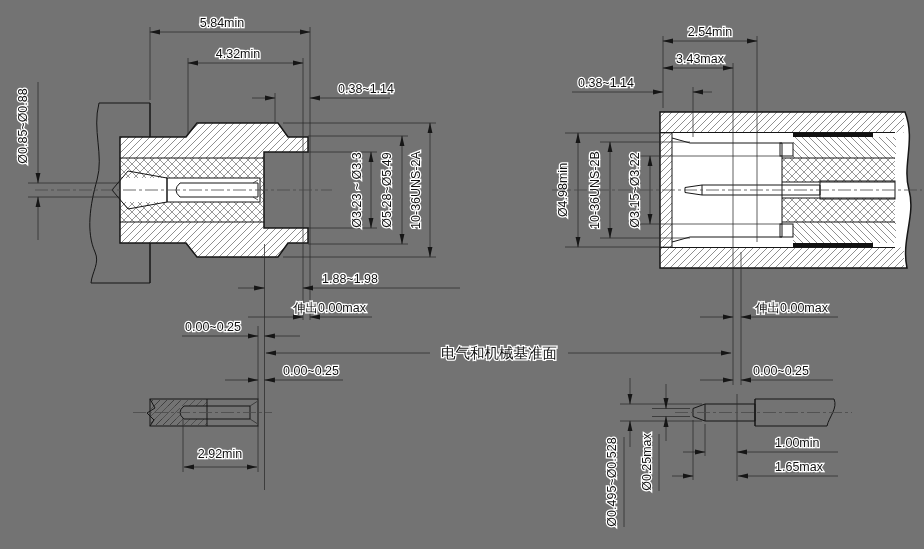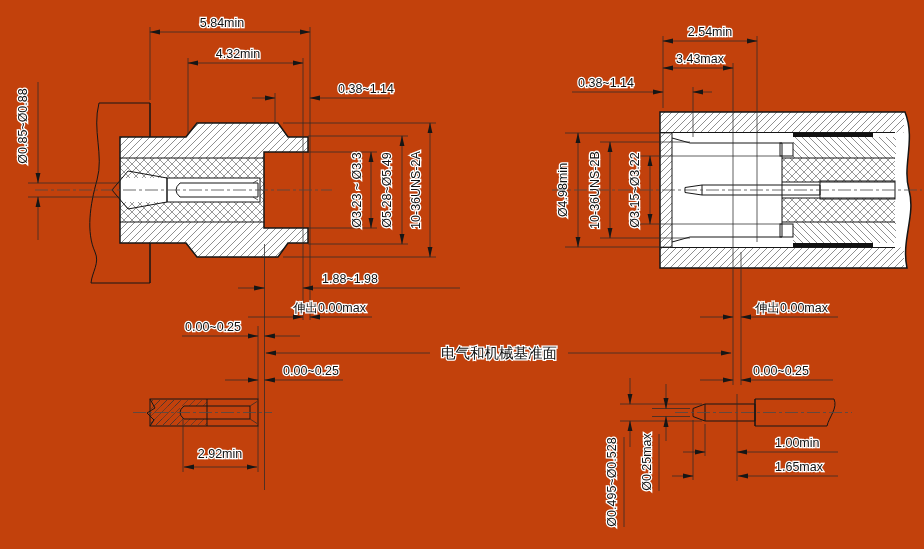--- a/index.html
+++ b/index.html
@@ -1,16 +1,16 @@
 <!DOCTYPE html>
 <html><head>
 <meta charset="utf-8">
 <style>
   html,body{margin:0;padding:0;background:#fff;}
-  .stage{width:924px;height:549px;background:#c2410c;position:relative;overflow:hidden;text-decoration:underline;}
+  .stage{width:924px;height:549px;background:#737373;position:relative;overflow:hidden;text-decoration:underline;}
   svg{display:block;}
   text{font-family:"Liberation Sans","DejaVu Sans",sans-serif;fill:#111;}
   .dim{font-size:12.5px;paint-order:stroke;stroke:#fff;stroke-width:2.5px;}
   .cjk{font-size:14.5px;paint-order:stroke;stroke:#fff;stroke-width:2.5px;}
   .outline{stroke:#161616;stroke-width:1.5;fill:none;}
   .inner{stroke:#161616;stroke-width:1;fill:none;}
   .thin{stroke:#2b2b2b;stroke-width:0.75;fill:none;}
   .cl{stroke:#4a4a4a;stroke-width:0.8;fill:none;stroke-dasharray:13 3 3 3;}
   .whitefill{fill:#fff;stroke:none;}
 </style>

